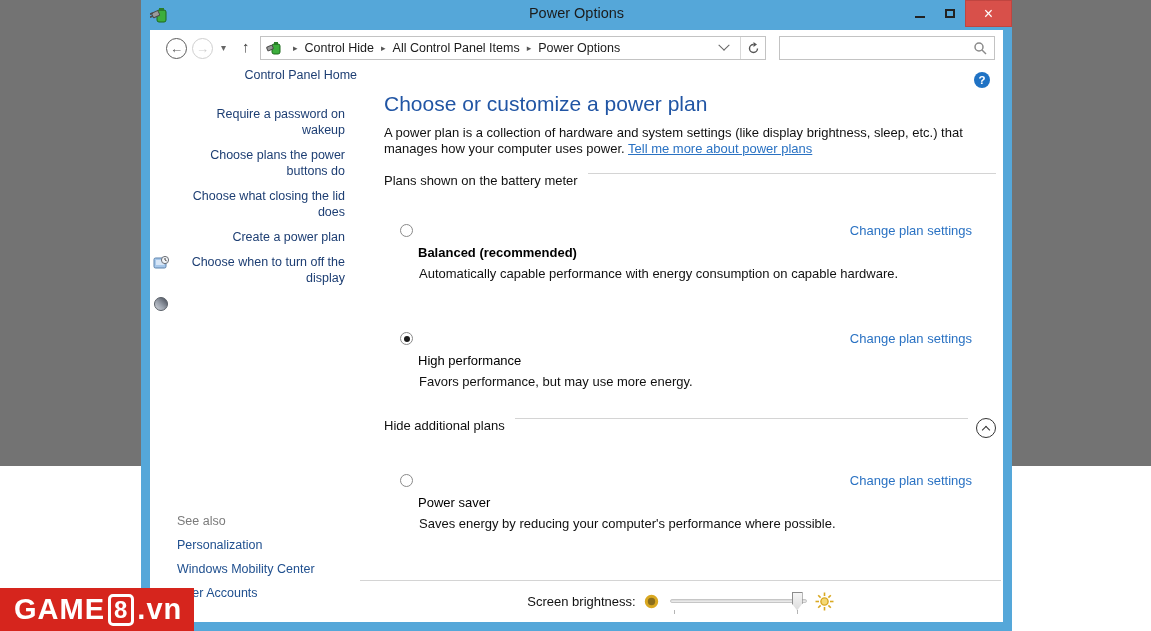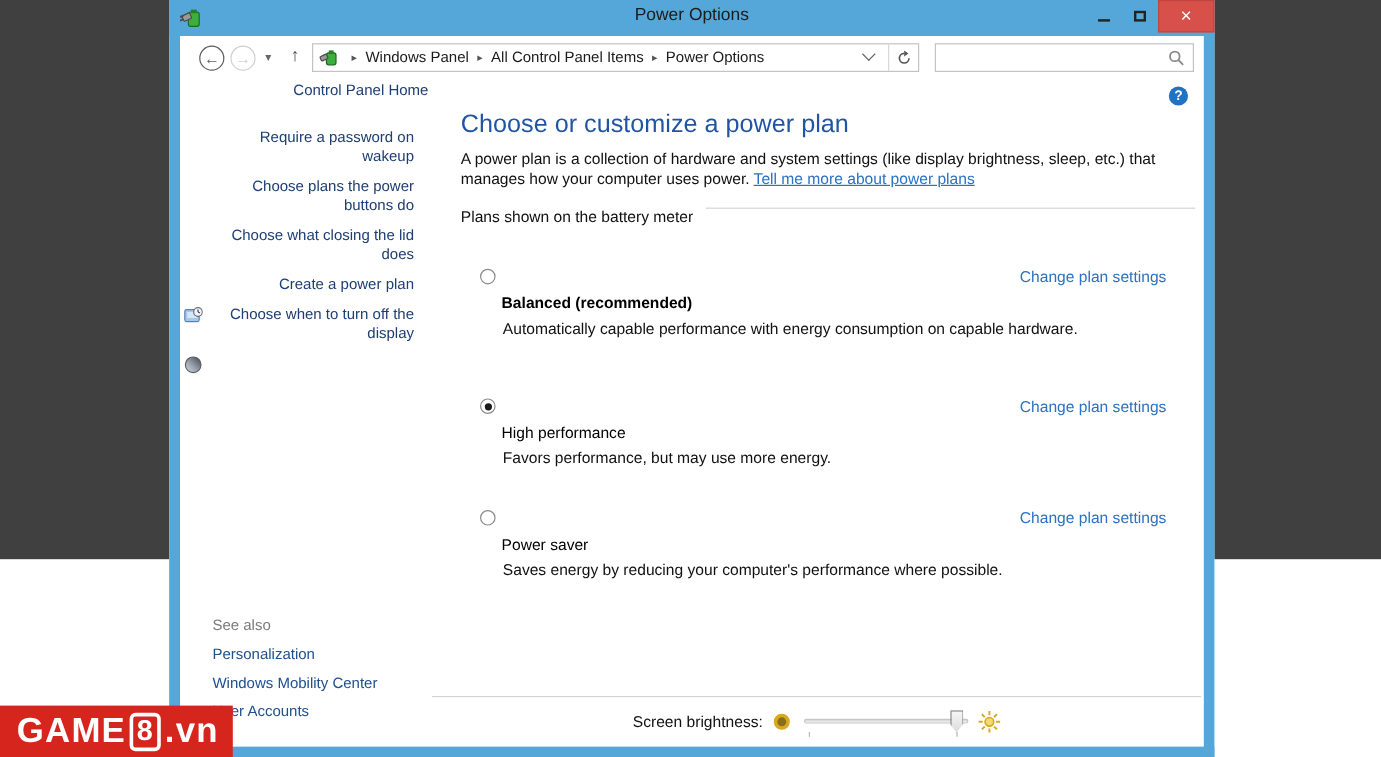--- a/index.html
+++ b/index.html
@@ -1,18 +1,18 @@
 <!DOCTYPE html>
 <html><head>
 <meta charset="utf-8">
 <style>
   * { margin:0; padding:0; box-sizing:border-box; }
   html,body { width:1151px; height:631px; background:#ffffff; overflow:hidden;
     font-family:"Liberation Sans", sans-serif; }
-  .stage { position:relative; width:1151px; height:466px; background:#404040; }
+  .stage { position:relative; width:1151px; height:466px; background:#737373; }
 
   
   .window { position:absolute; left:141px; top:0; width:871px; height:631px;
     background:#fff; border-left:9px solid #55a7d9; border-right:9px solid #55a7d9;
     border-bottom:9px solid #55a7d9; }
   .titlebar { position:absolute; left:-9px; top:0; width:871px; height:30px;
     background:#55a7d9; display:flex; align-items:center; }
   .app-icon { position:absolute; left:9px; top:5px; width:19px; height:19px; }
   .title-text { position:absolute; left:0; right:0; top:5px; text-align:center;
     font-size:14.5px; color:#1b1b1b; }
@@ -146,21 +146,21 @@
       <div class="nav-caret">▾</div>
       <div class="nav-up">↑</div>
 
       <div class="addr-box">
         <svg class="addr-icon" viewBox="0 0 16 16">
           <rect x="6" y="4" width="8" height="10" rx="2" fill="#3cae3c" stroke="#1c6b1c"></rect>
           <rect x="8" y="2" width="4" height="3" fill="#2a7d2a"></rect>
           <rect x="1" y="6" width="6" height="4" rx="1" fill="#9a9a9a" stroke="#4a4a4a" transform="rotate(-25 4 8)"></rect>
         </svg>
         <span class="crumb-sep">▸</span>
-        <span class="crumb">Windows Panel</span>
+        <span class="crumb">Control Hide</span>
         <span class="crumb-sep">▸</span>
         <span class="crumb">All Control Panel Items</span>
         <span class="crumb-sep">▸</span>
         <span class="crumb">Power Options</span>
         <span class="addr-chevron"></span>
         <span class="addr-refresh">
           <svg width="13" height="13" viewBox="0 0 13 13">
             <path d="M10.5 6.5 A4 4 0 1 1 6.5 2.5" fill="none" stroke="#555" stroke-width="1.4"></path>
             <path d="M6.5 0 L10 2.5 L6.5 5 Z" fill="#555"></path>
           </svg>
@@ -238,20 +238,27 @@
 
         <div class="plan-row second">
           <div class="plan-head">
             <span class="radio checked"></span>
             <span class="plan-name">High performance</span>
             <a class="plan-link">Change plan settings</a>
           </div>
           <div class="plan-desc">Favors performance, but may use more energy.</div>
         </div>
 
+        <div class="sec-row second">
+          <span>Hide additional plans</span>
+          <span class="sec-line"></span>
+          <span class="collapse-btn">
+              <span class="chev"></span>
+            </span>
+        </div>
 
         <div class="plan-row">
           <div class="plan-head">
             <span class="radio"></span>
             <span class="plan-name">Power saver</span>
             <a class="plan-link">Change plan settings</a>
           </div>
           <div class="plan-desc">Saves energy by reducing your computer's performance where possible.</div>
         </div>
       </div>

